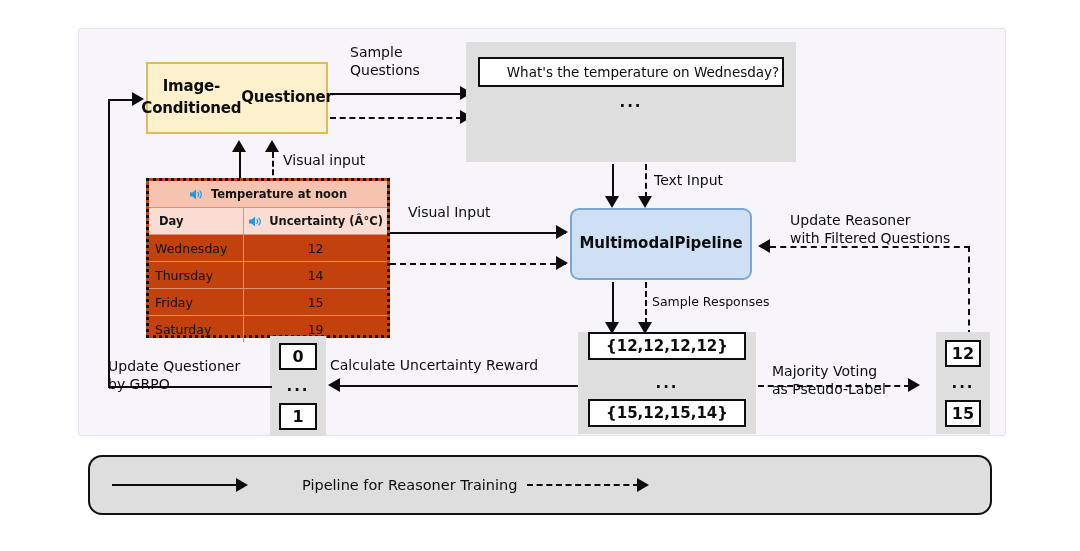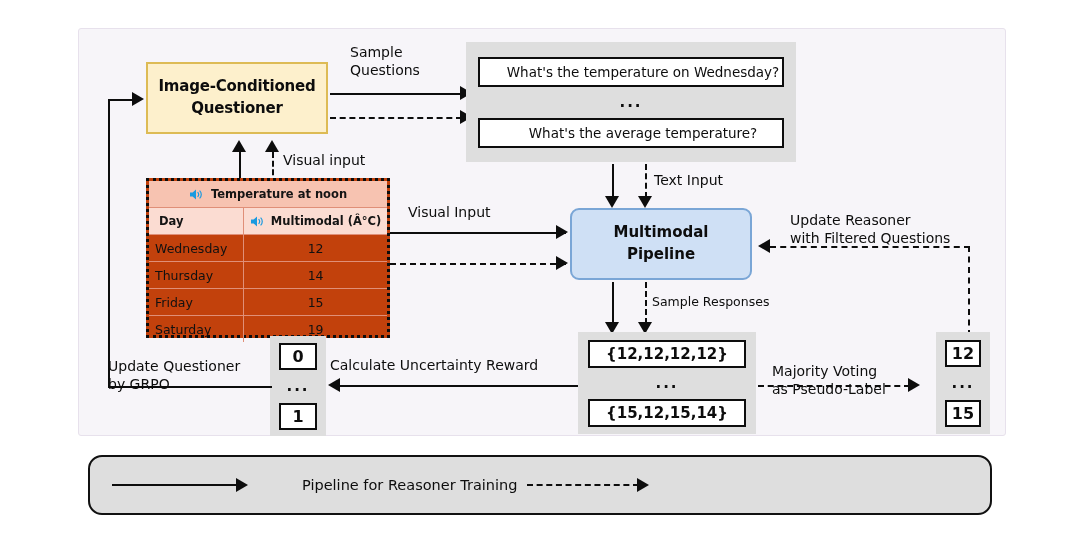--- a/index.html
+++ b/index.html
@@ -18,21 +18,21 @@
     background:#f7f5f9;
     border:1px solid #e7e1ec;
     border-radius:3px;
   }
 
   
   .abs{position:absolute;box-sizing:border-box;}
 
   
   .mod{
-    display:flex;flex-direction:column;align-items:center;justify-content:center;
+    display:flex;flex-direction:row;align-items:center;justify-content:center;
     text-align:center;font-weight:bold;color:#0d0d0d;
     line-height:1.45;
   }
   .questioner{
     left:146px;top:62px;width:182px;height:72px;
     background:#fdf0cc;border:2px solid #ddbb55;
     font-size:15px;letter-spacing:-0.2px;
   }
   .reasoner{
     left:570px;top:208px;width:182px;height:72px;
@@ -50,21 +50,21 @@
   
   .cell{
     background:#ffffff;border:2px solid #0d0d0d;
     display:flex;align-items:center;justify-content:center;
     color:#0d0d0d;
   }
   .q-cell{font-size:13.5px;height:30px;padding-left:24px;}
   .q1{left:478px;top:57px;width:306px;}
   .q2{left:478px;top:118px;width:306px;}
   .r-cell{font-size:15px;font-weight:bold;height:28px;}
-  .r1{left:588px;top:340px;width:158px;}
+  .r1{left:588px;top:332px;width:158px;}
   .r2{left:588px;top:399px;width:158px;}
   .lab-cell{font-size:16px;font-weight:bold;height:27px;width:36px;}
   .l1{left:945px;top:340px;}
   .l2{left:945px;top:400px;}
   .rw-cell{font-size:16px;font-weight:bold;height:27px;width:38px;}
   .w1{left:279px;top:343px;}
   .w2{left:279px;top:403px;}
 
   
   .ellip{
@@ -148,21 +148,20 @@
 
   <div class="abs hline" style="left:330px;top:93px;width:132px;"></div>
   <div class="abs ahead ar" style="left:460px;top:86px;"></div>
 
   <div class="abs hdash" style="left:330px;top:117px;width:132px;"></div>
   <div class="abs ahead ar" style="left:460px;top:110px;"></div>
 
   <div class="abs greybox q-group"></div>
   <div class="abs cell q-cell q1">What's the temperature on Wednesday?</div>
   <div class="abs ellip e-q">...</div>
-  <div class="abs cell q-cell q2">What's the average temperature?</div>
 
   <div class="abs vline" style="left:239px;top:152px;height:32px;"></div>
   <div class="abs ahead au" style="left:232px;top:140px;"></div>
   <div class="abs vdash" style="left:272px;top:152px;height:32px;"></div>
   <div class="abs ahead au" style="left:265px;top:140px;"></div>
   <div class="abs cap" style="left:283px;top:152px;width:120px;text-align:left;">Visual input</div>
 
   <div class="abs tbl">
     <div class="tbl-title">
       <span class="spk">
@@ -177,21 +176,21 @@
     <div class="tbl-head">
       <div class="th-day">Day</div>
       <div class="th-temp">
         <span class="spk">
           <svg width="15" height="13" viewBox="0 0 15 13">
             <path d="M1 4.5h2.6L7 1.6v9.8L3.6 8.5H1z" fill="#1a9ae0"></path>
             <path d="M8.6 4.1a3.2 3.2 0 0 1 0 4.8" stroke="#1a9ae0" stroke-width="1.2" fill="none"></path>
             <path d="M10.6 2.6a5.4 5.4 0 0 1 0 7.8" stroke="#1a9ae0" stroke-width="1.2" fill="none"></path>
           </svg>
         </span>
-        <span>Multimodal (Â°C)</span>
+        <span>Uncertainty (Â°C)</span>
       </div>
     </div>
     <div class="trow">
       <div class="td-day">Wednesday</div>
       <div class="td-temp">12</div>
     </div>
     <div class="trow">
       <div class="td-day">Thursday</div>
       <div class="td-temp">14</div>
     </div>

